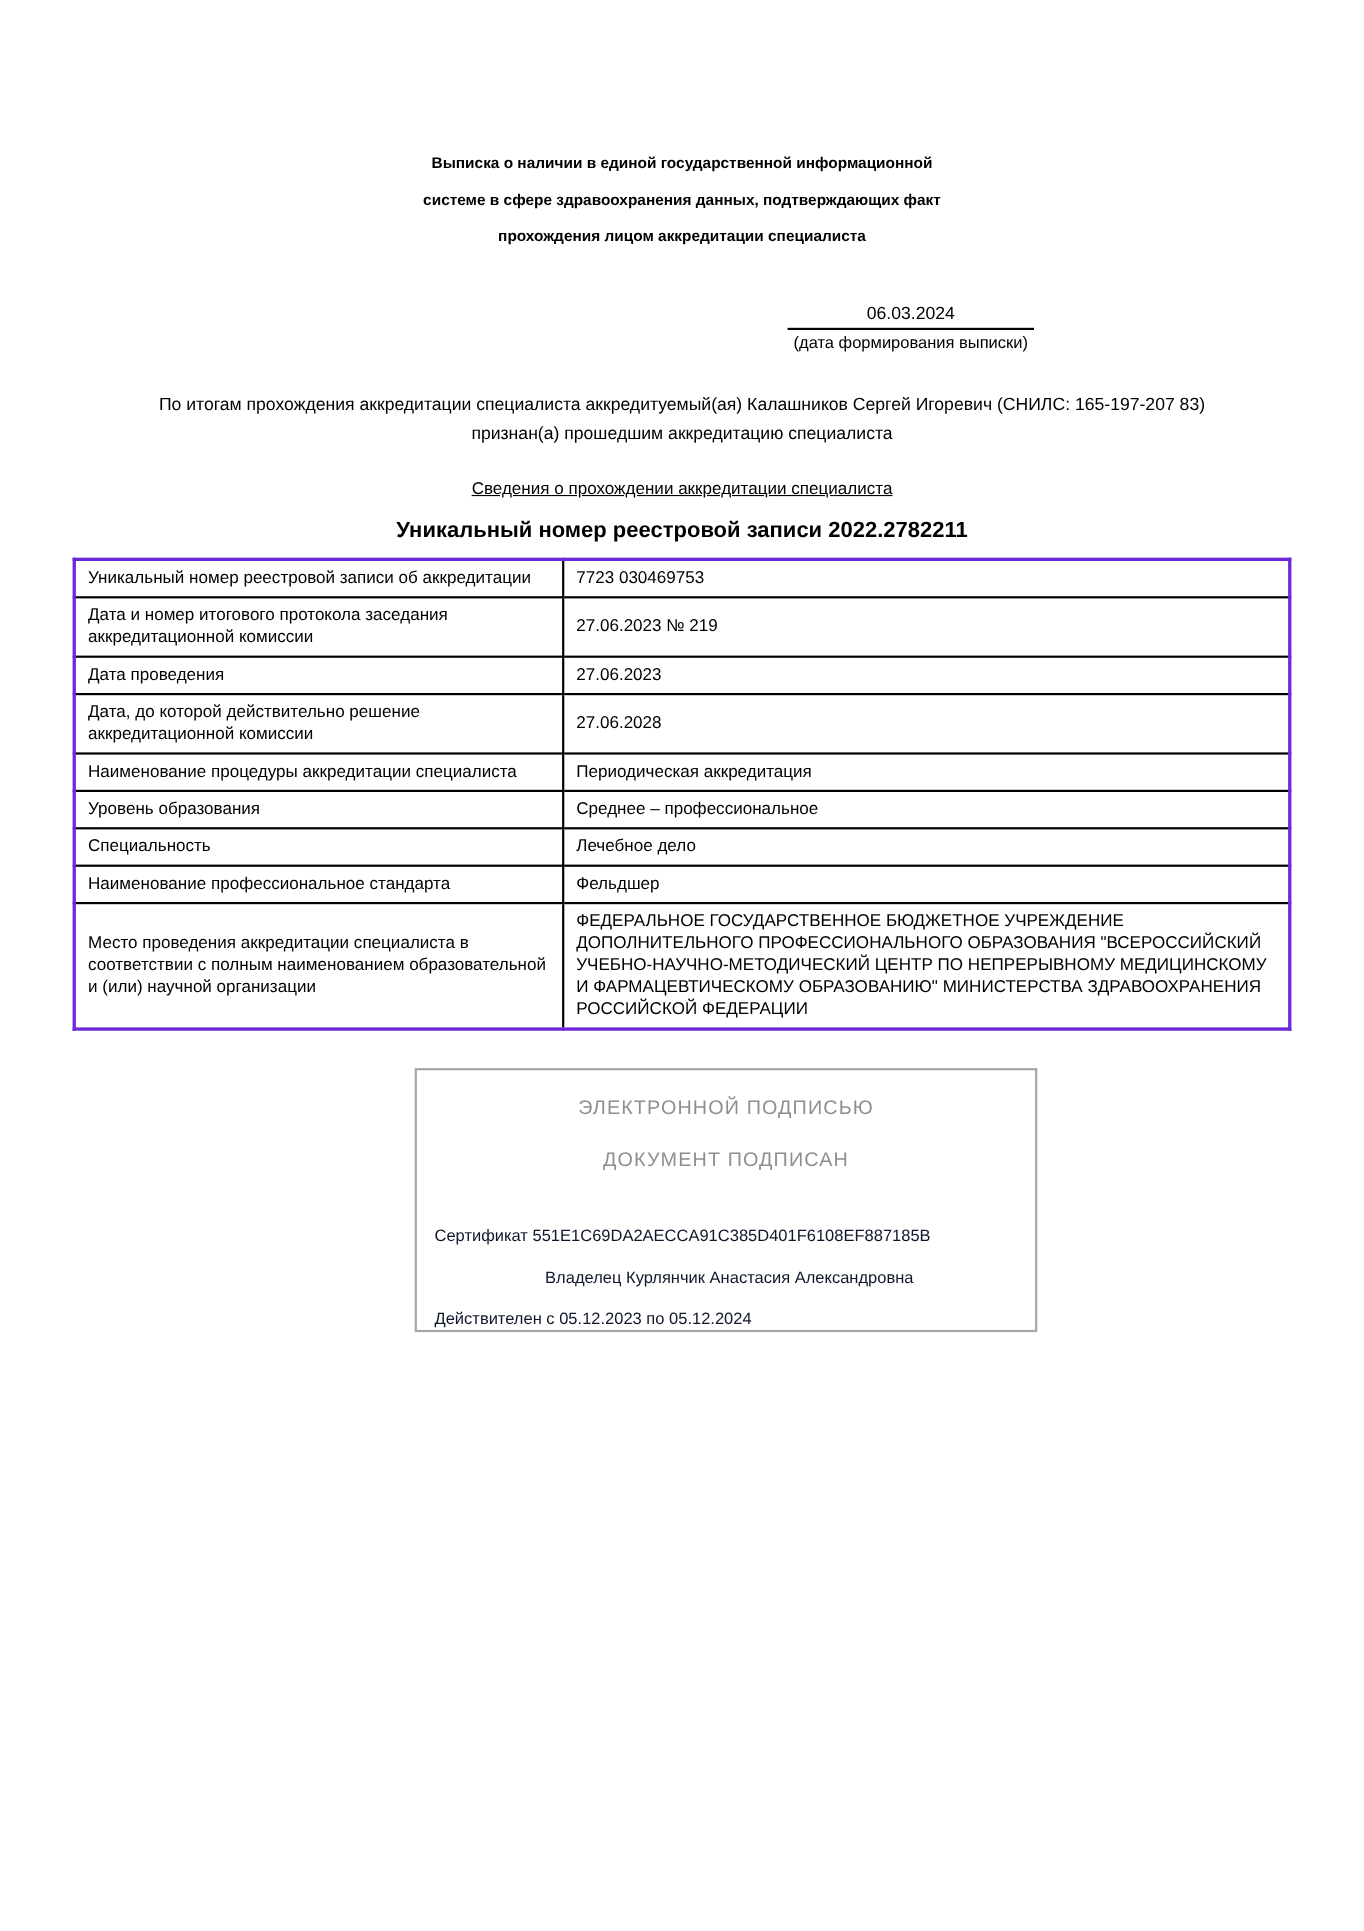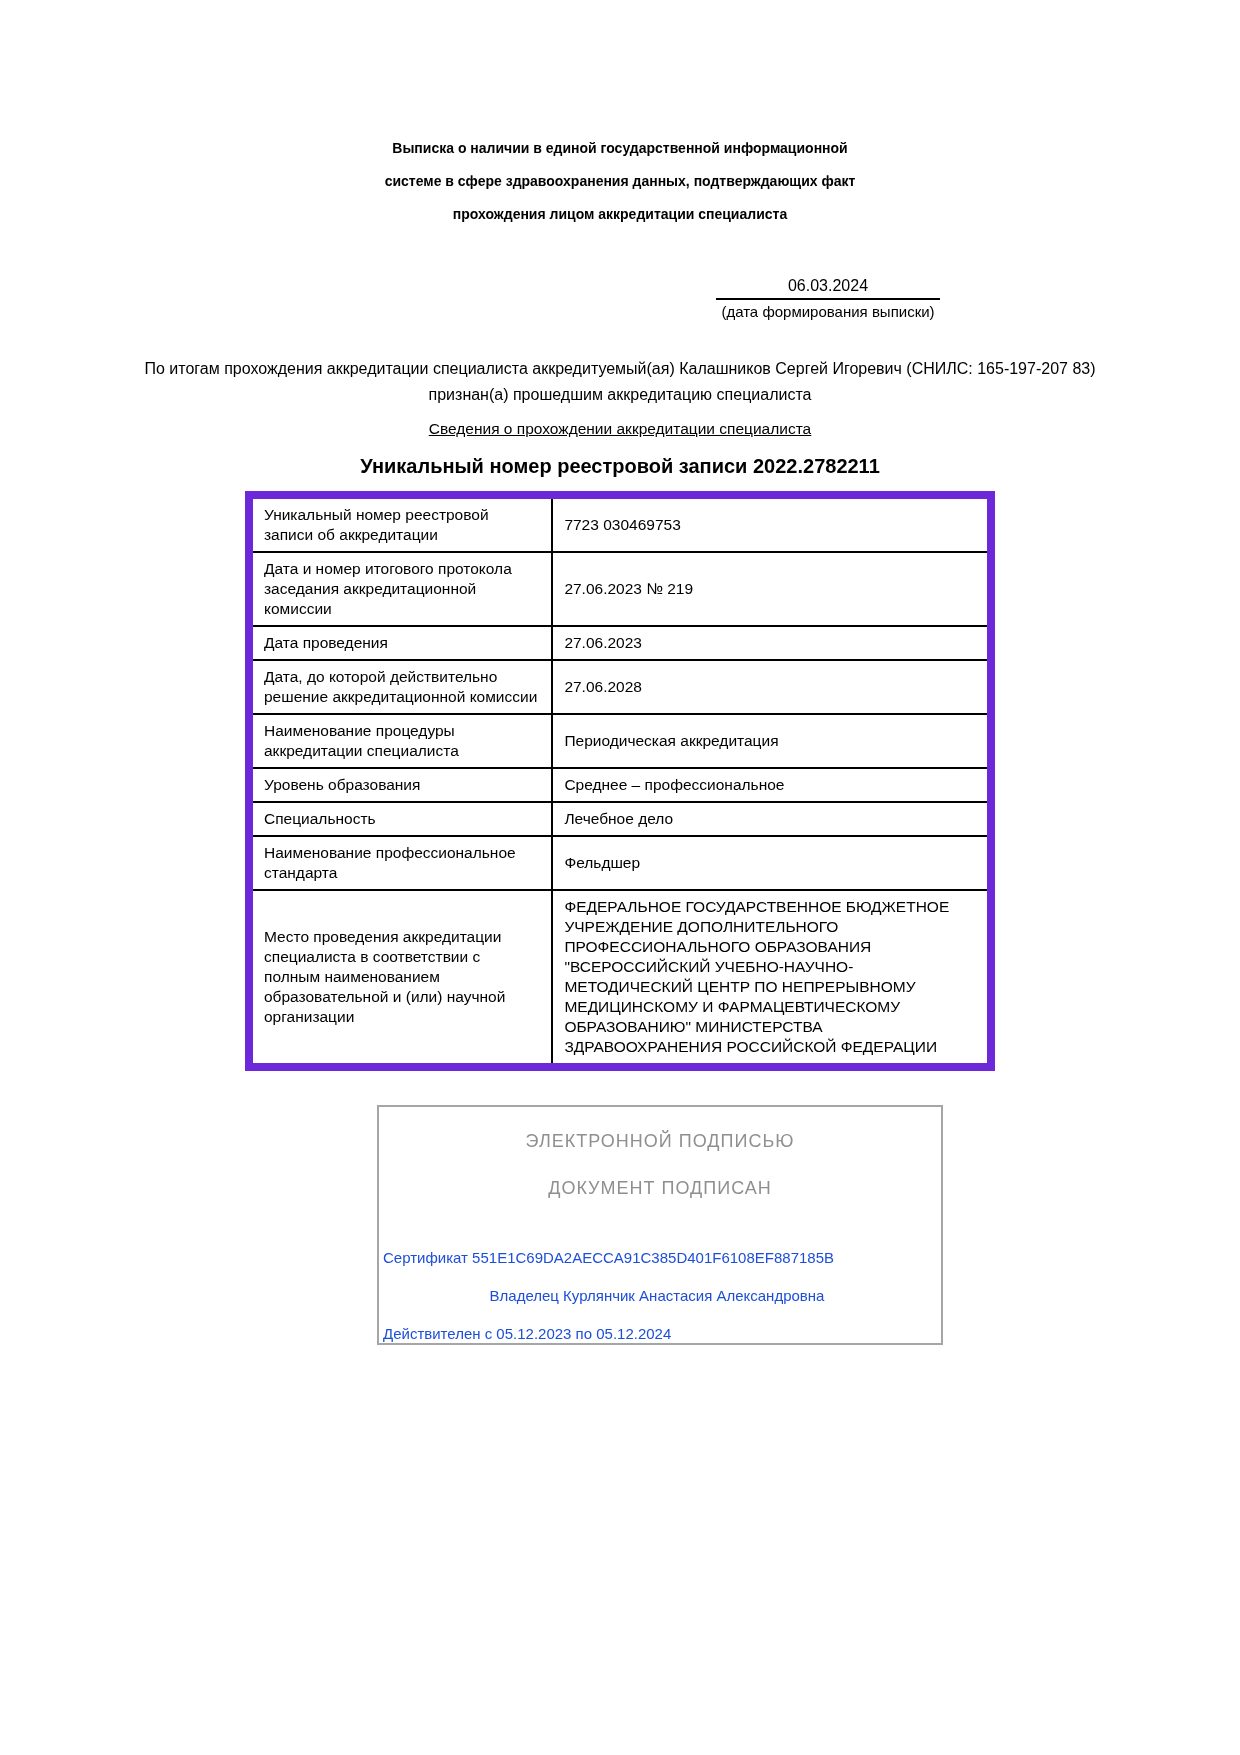--- a/index.html
+++ b/index.html
@@ -51,40 +51,40 @@
   .intro {
     max-width: 1015px;
     margin: 36px auto 0 auto;
     text-align: center;
     font-size: 16px;
     line-height: 26px;
   }
 
   
   .section-header {
-    margin-top: 12px;
+    margin-top: 28px;
     text-align: center;
     font-size: 15.5px;
     text-decoration: underline;
   }
 
   
   .registry-header {
     margin-top: 17px;
     text-align: center;
     font-size: 20px;
     font-weight: bold;
   }
 
   
   table.acc-table {
-    width: 750px;
+    width: 1108px;
     margin: 13px auto 0 auto;
     border-collapse: collapse;
-    border: 8px solid #6d28d9;
+    border: 3px solid #6d28d9;
     padding-left: 32px;
   }
   table.acc-table td {
     border: 2px solid #000000;
     font-size: 15.5px;
     line-height: 20px;
     padding: 6px 11px;
     vertical-align: middle;
     text-align: left;
   }
@@ -104,23 +104,23 @@
     text-align: center;
     font-size: 18px;
     letter-spacing: 1px;
     line-height: 21px;
   }
   .sig-title1 { margin-top: 26px; }
   .sig-title2 { margin-top: 24px; }
   .sig-detail {
     font-size: 15px;
     line-height: 17px;
-    margin-left: 4px;
+    margin-left: 16px;
     margin-right: 10px;
-    color: #1d4ed8;
+    color: #0f172a;
     white-space: nowrap;
   }
   .sig-cert  { margin-top: 50px; }
   .sig-owner { margin-top: 21px; text-align: center; }
   .sig-valid { margin-top: 21px; }
 </style>
 </head>
 <body>
 
 <div class="page">

